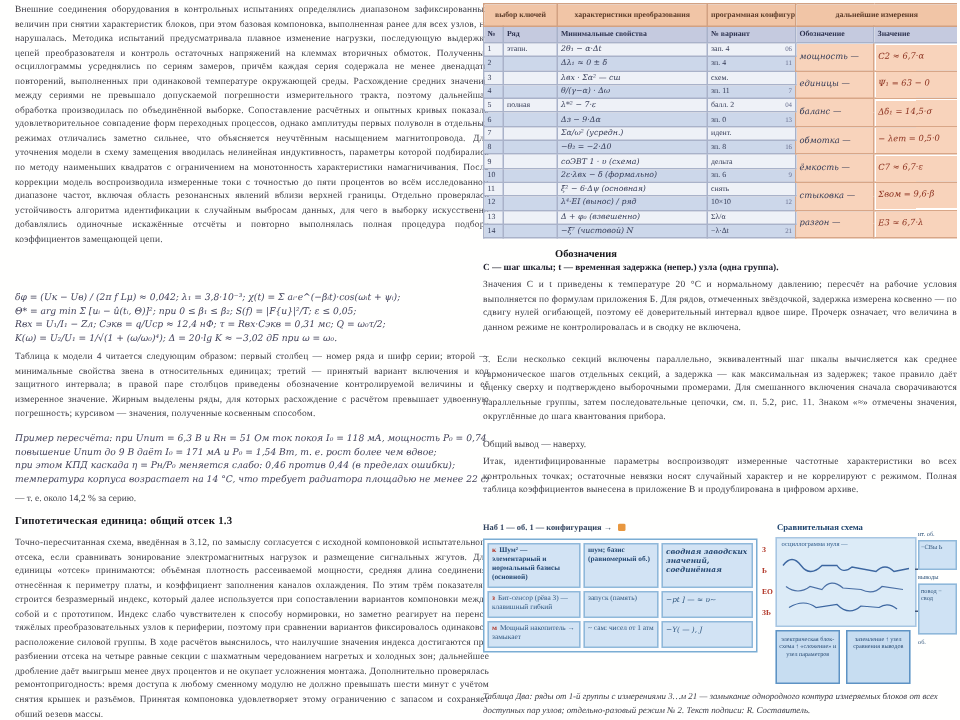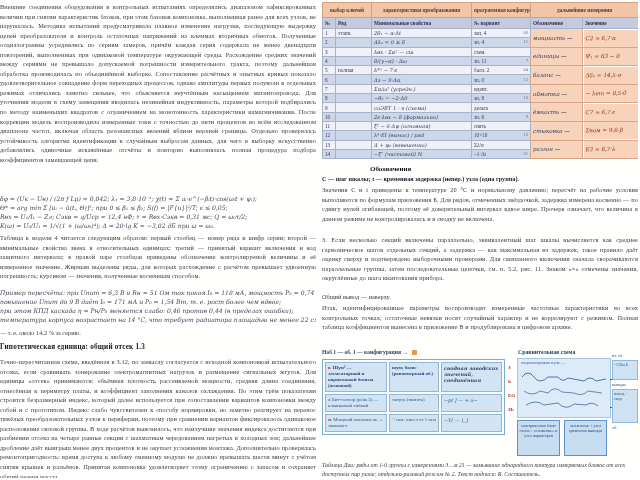--- a/index.html
+++ b/index.html
@@ -1,20 +1,20 @@
 <!DOCTYPE html>
 <html><head>
 <meta charset="utf-8">
 <style>
   html,body{margin:0;padding:0;background:#fff;}
   .page{position:relative;width:640px;height:480px;background:#fffffe;overflow:hidden;
         font-family:"Liberation Serif",serif;color:#3b3b44;}
   .scan{filter:blur(.28px);}
   
-  .col-left{position:absolute;left:0;top:2px;width:316px;height:476px;overflow:hidden;}
+  .col-left{position:absolute;left:10px;top:2px;width:316px;height:476px;overflow:hidden;}
   .para{text-align:justify;font-size:6.3px;line-height:9.55px;letter-spacing:.12px;
         color:#3a3a43;overflow:hidden;margin:0;}
   .p1{height:190px;}
   .mathblock{margin:2px 0 0 0;height:36px;overflow:hidden;}
   .mathline{font-family:"DejaVu Serif",serif;font-style:italic;font-size:6.1px;line-height:9px;
         color:#42425a;white-space:nowrap;overflow:hidden;}
   .p2{margin-top:3px;height:52px;}
   .mathblock2{margin-top:3px;height:39px;}
   .shortline{margin-top:2px;height:10px;font-size:6.3px;color:#3a3a43;}
   .lheading{margin-top:4px;height:11px;font-size:7.2px;font-weight:bold;color:#17171c;

